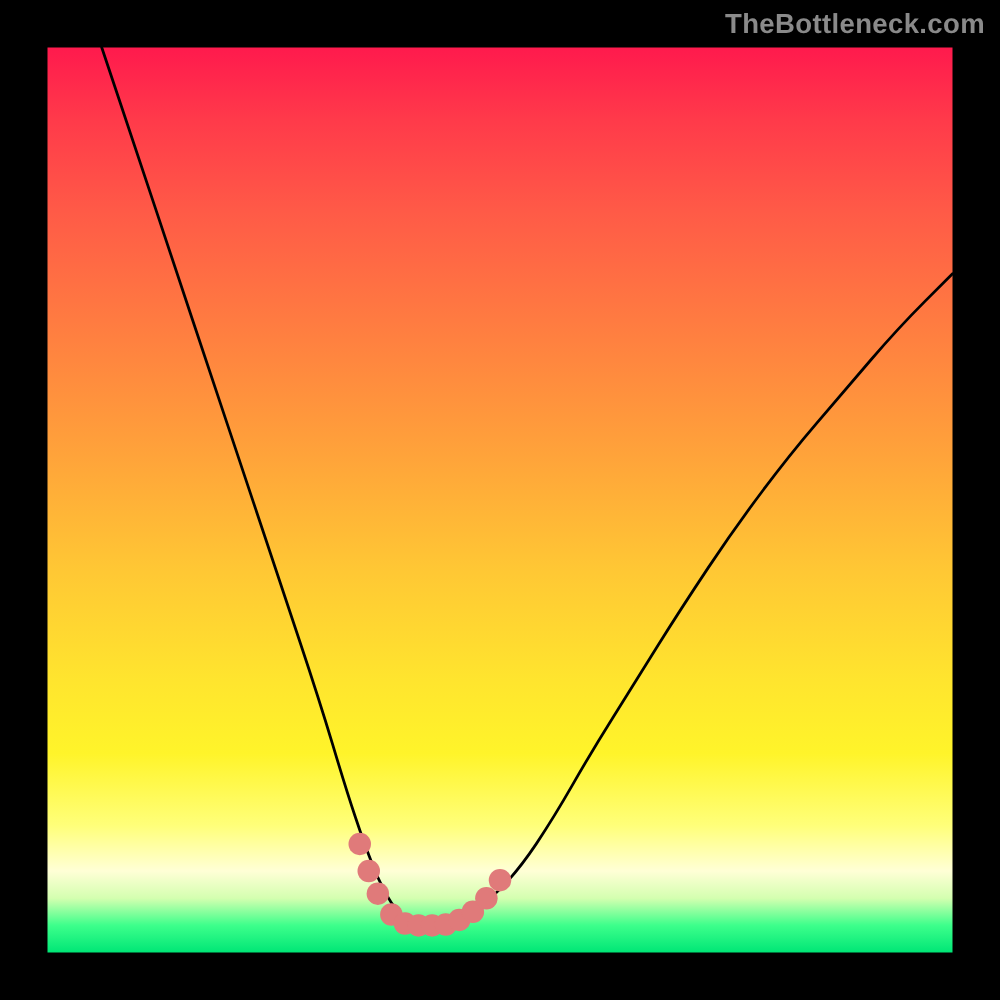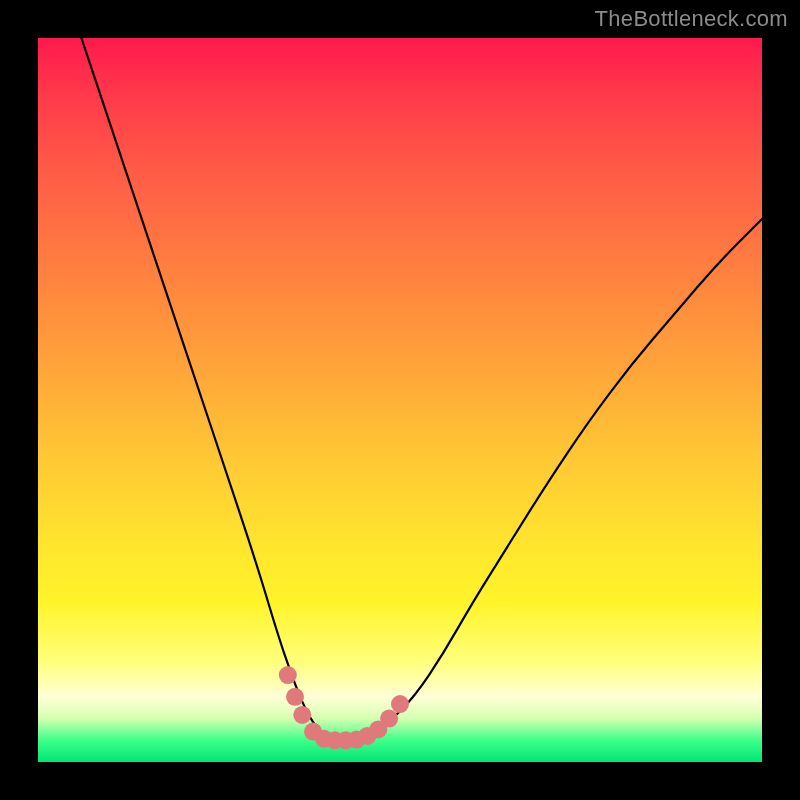--- a/index.html
+++ b/index.html
@@ -42,21 +42,21 @@
       #3dff8b 97%,
       #00e676 100%
     );
   }
   .watermark {
     position: absolute;
     top: 6px;
     right: 12px;
     color: #8a8a8a;
     font-size: 22px;
-    font-weight: 400;
+    font-weight: 700;
     letter-spacing: 0.3px;
     user-select: none;
   }
   svg.curve {
     position: absolute;
     left: 0;
     top: 0;
     width: 724px;
     height: 724px;
     overflow: visible;

